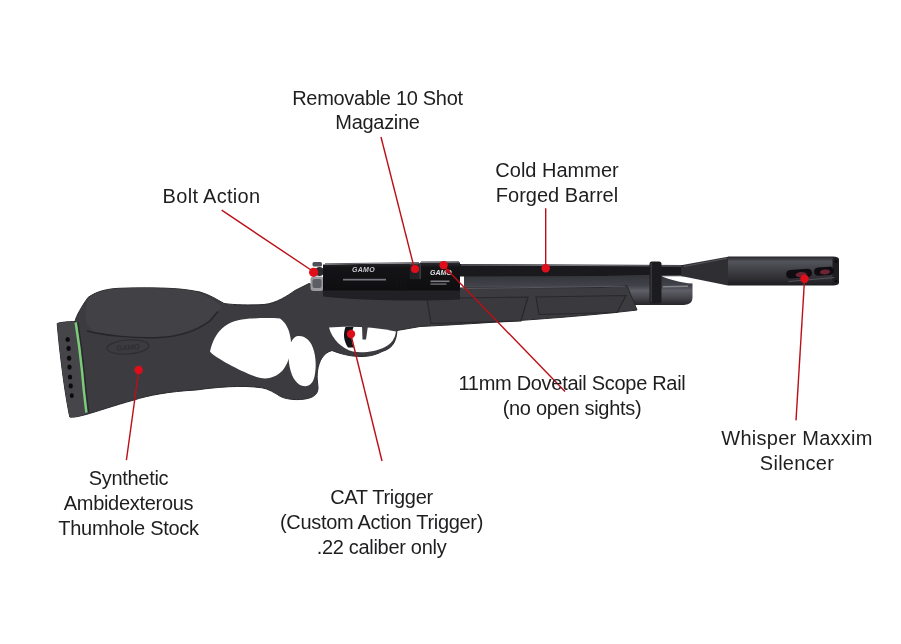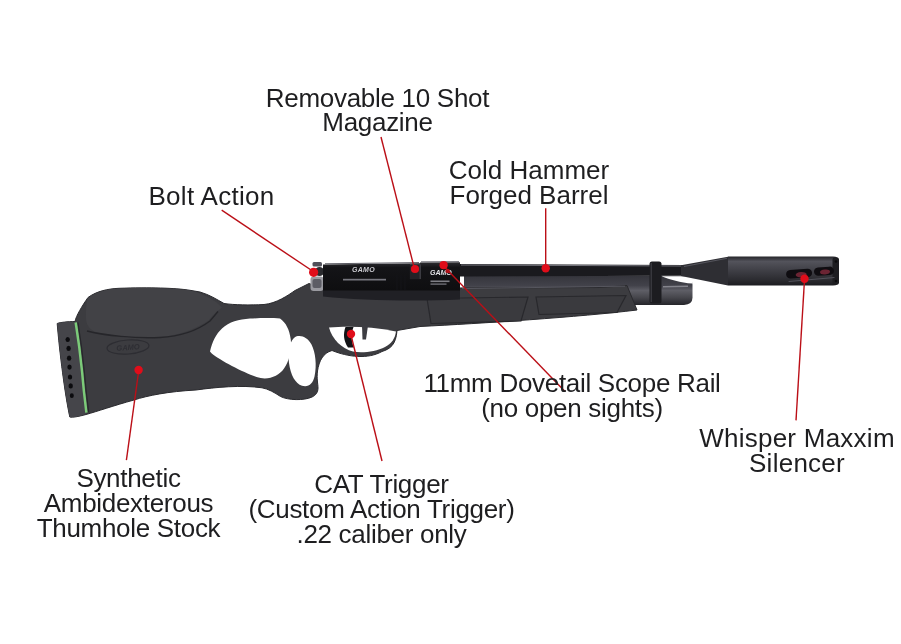--- a/index.html
+++ b/index.html
@@ -1,17 +1,17 @@
 <!DOCTYPE html>
 <html><head>
 <meta charset="utf-8">
 <style>
 html,body{margin:0;padding:0;background:#ffffff;width:901px;height:644px;overflow:hidden;position:relative}
 body{font-family:"Liberation Sans",sans-serif;color:#1e1e20}
-.lbl{position:absolute;text-align:center;font-size:26px;line-height:24.8px;letter-spacing:-0.3px;white-space:nowrap;width:600px}
+.lbl{position:absolute;text-align:center;font-size:20px;line-height:24.8px;letter-spacing:-0.3px;white-space:nowrap;width:600px}
 </style>
 </head>
 <body>
 <svg width="901" height="644" viewBox="0 0 901 644" style="position:absolute;left:0;top:0">
 <defs>
 <linearGradient id="cyl" x1="0" y1="276" x2="0" y2="305" gradientUnits="userSpaceOnUse">
 <stop offset="0" stop-color="#35353c"></stop>
 <stop offset="0.33" stop-color="#42424a"></stop>
 <stop offset="0.5" stop-color="#5e5e66"></stop>
 <stop offset="0.74" stop-color="#46464c"></stop>
@@ -162,17 +162,17 @@
 <circle cx="545.7" cy="268.3" r="4.2"></circle>
 <circle cx="443.6" cy="265.2" r="4.1"></circle>
 <circle cx="804.5" cy="278.7" r="4.2"></circle>
 <circle cx="351" cy="334" r="4.2"></circle>
 <circle cx="138.6" cy="370" r="4.2"></circle>
 </g>
 </svg>
 
 <div class="lbl" style="left:77.5px;top:85.5px">Removable 10 Shot<br>Magazine</div>
 <div class="lbl" style="left:-88.5px;top:183.6px;letter-spacing:0.3px">Bolt Action</div>
-<div class="lbl" style="left:229px;top:158.3px;letter-spacing:0px">Cold Hammer<br>Forged Barrel</div>
+<div class="lbl" style="left:257px;top:158.3px;letter-spacing:0px">Cold Hammer<br>Forged Barrel</div>
 <div class="lbl" style="left:272px;top:371px">11mm Dovetail Scope Rail<br>(no open sights)</div>
 <div class="lbl" style="left:497px;top:425.8px;letter-spacing:0.25px">Whisper Maxxim<br>Silencer</div>
-<div class="lbl" style="left:81.5px;top:472px">CAT Trigger<br>(Custom Action Trigger)<br>.22 caliber only</div>
+<div class="lbl" style="left:81.5px;top:485px">CAT Trigger<br>(Custom Action Trigger)<br>.22 caliber only</div>
 <div class="lbl" style="left:-171.5px;top:466px">Synthetic<br>Ambidexterous<br>Thumhole Stock</div>
 
 </body></html>

